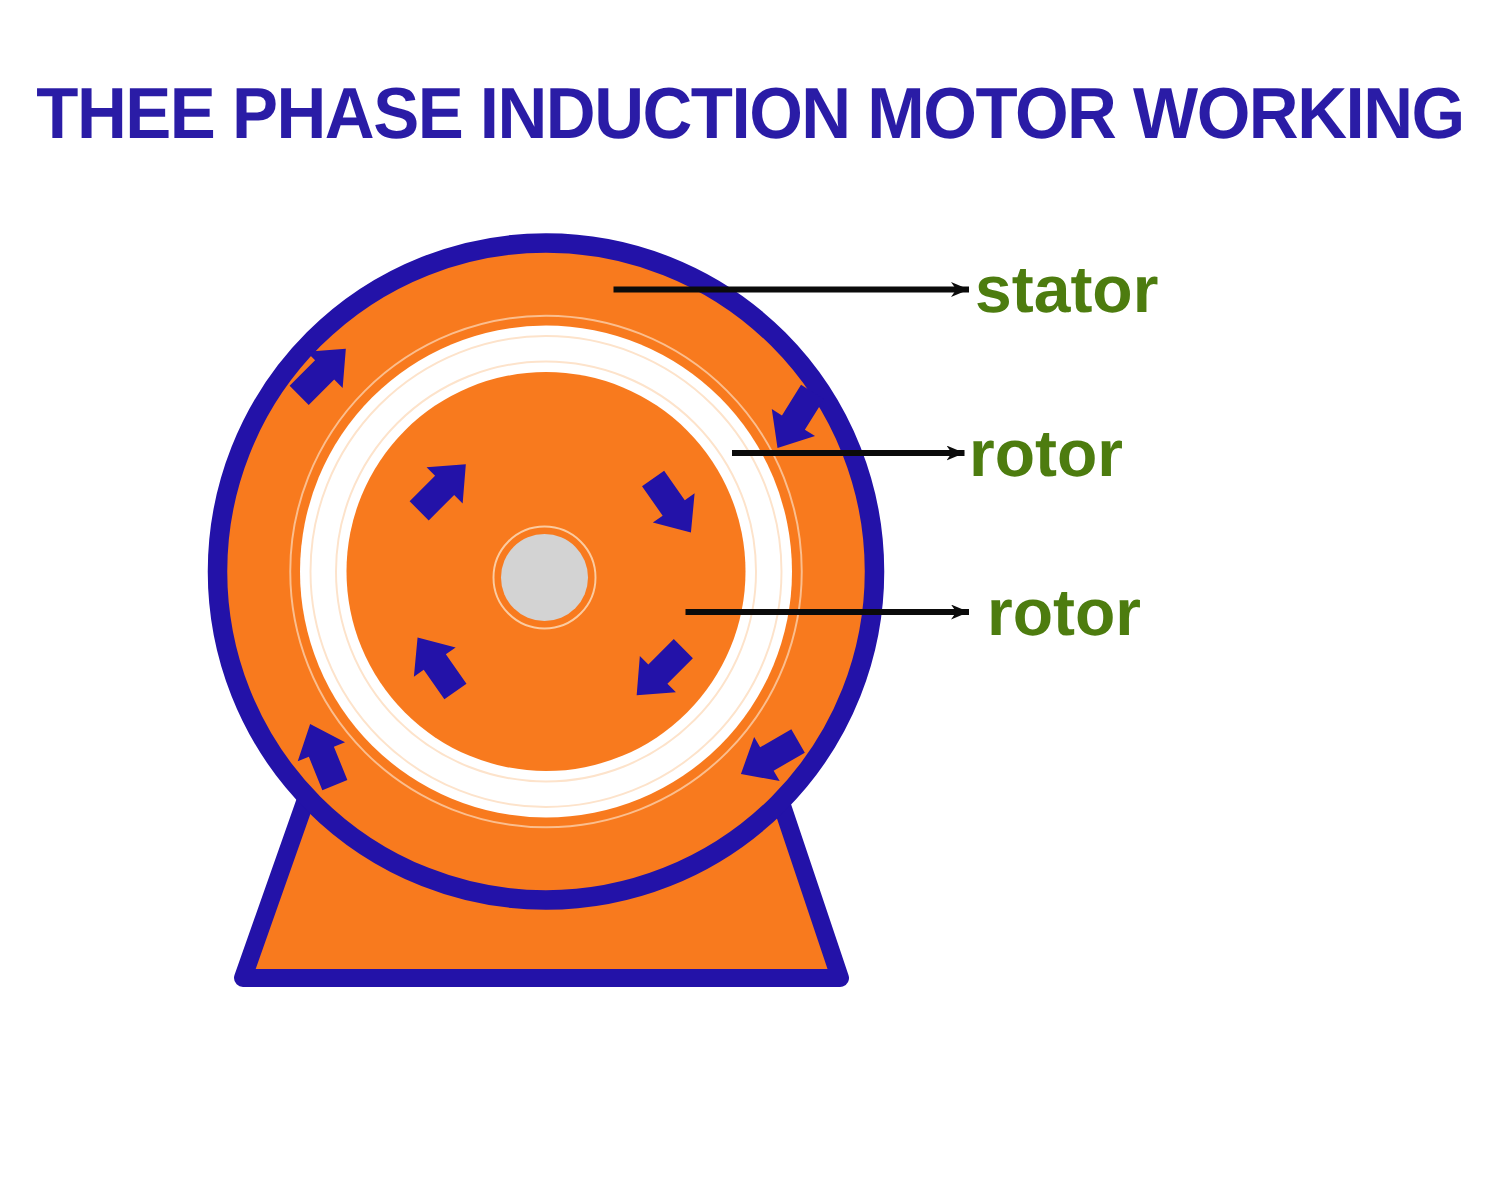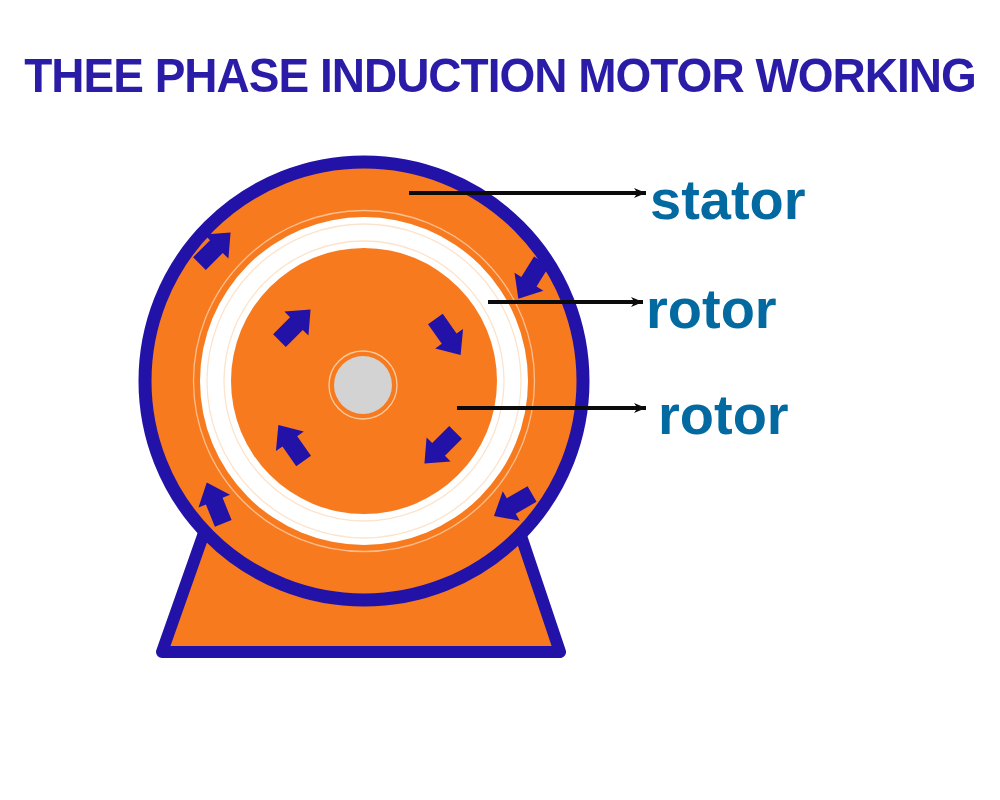--- a/index.html
+++ b/index.html
@@ -30,23 +30,23 @@
     white-space: nowrap;
     transform: scaleY(1.05);
   }
   .diagram-svg {
     position: absolute;
     left: 0;
     top: 0;
   }
   .callout-label {
     position: absolute;
-    font-size: 56px;
+    font-size: 44px;
     font-weight: 800;
-    color: #0369a1;
+    color: #4d7c0f;
     line-height: 1.0;
     white-space: nowrap;
   }
   .label-stator { left: 650px; top: 172px; }
   .label-airgap { left: 646px; top: 281px; }
   .label-rotor  { left: 658px; top: 387px; }
 </style>
 </head>
 <body>
 

